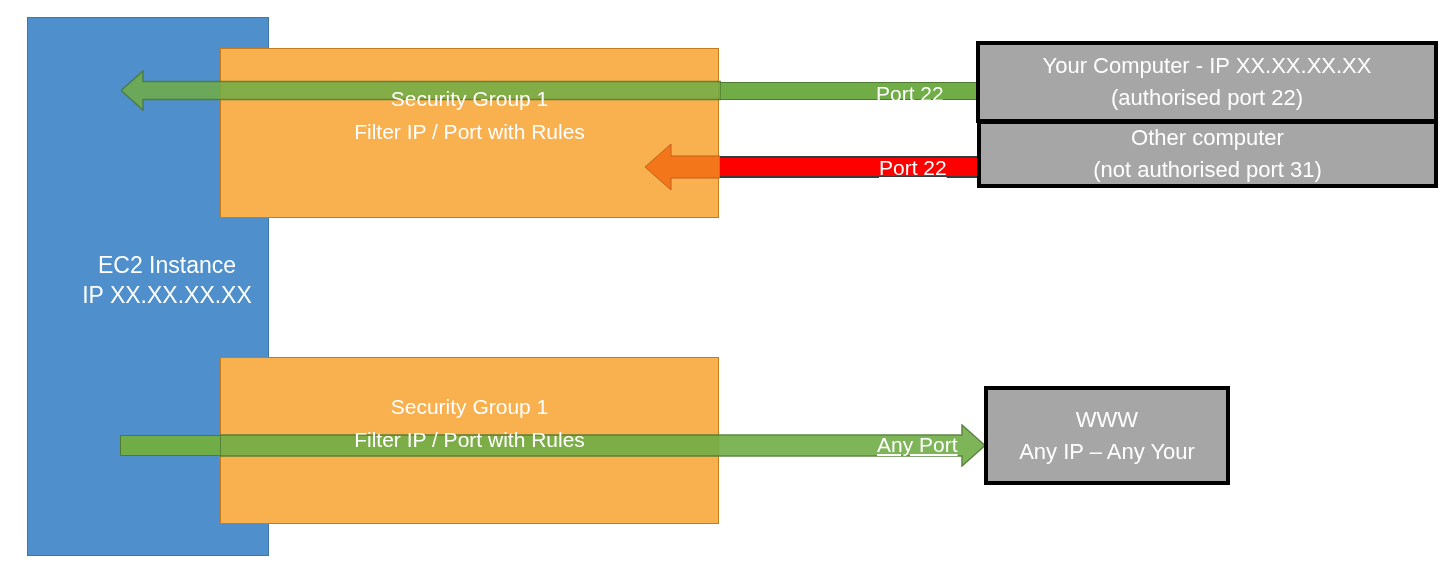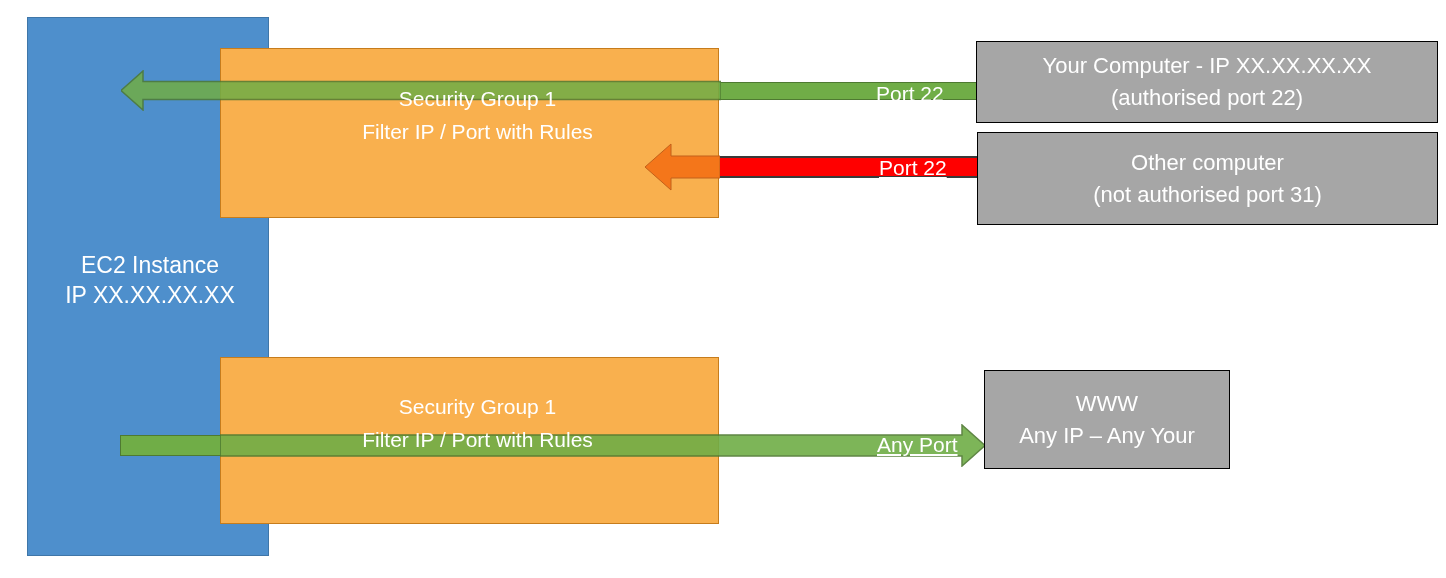--- a/index.html
+++ b/index.html
@@ -25,21 +25,21 @@
     top: 17px;
     width: 242px;
     height: 539px;
     background: #4E8FCC;
     border: 1px solid #3F76A8;
     box-sizing: border-box;
     z-index: 1;
   }
   .ec2-label {
     position: absolute;
-    left: 10px;
+    left: 27px;
     top: 250px;
     width: 280px;
     text-align: center;
     color: #ffffff;
     font-size: 23px;
     line-height: 30px;
     z-index: 6;
     pointer-events: none;
   }
   .ec2-label div { white-space: nowrap; }
@@ -57,21 +57,20 @@
 
   .sg-text {
     position: absolute;
     text-align: center;
     color: #ffffff;
     font-size: 21px;
     line-height: 33px;
     z-index: 6;
     pointer-events: none;
     width: 499px;
-    padding-left: 8px;
   }
   .sg-text-inbound  { left: 220px; top: 82px; }
   .sg-text-outbound { left: 220px; top: 390px; }
   .sg-text div { white-space: nowrap; }
 
   
   .green-bar-in {
     position: absolute;
     left: 719px;
     top: 82px;
@@ -132,36 +131,36 @@
     top: 424px;
     width: 765px;
     height: 43px;
     z-index: 5;
   }
 
   
   .grey-box {
     position: absolute;
     background: #A6A6A6;
-    border: 1px solid #000000;
+    border: 4px solid #000000;
     box-sizing: border-box;
     color: #ffffff;
     font-size: 22px;
     line-height: 32px;
     text-align: center;
     display: flex;
     flex-direction: column;
     justify-content: center;
     align-items: center;
     z-index: 6;
   }
   .grey-box div { white-space: nowrap; }
   .grey-your-computer { left: 976px; top: 41px;  width: 462px; height: 82px; }
-  .grey-other-computer{ left: 977px; top: 132px; width: 461px; height: 93px; }
-  .grey-www           { left: 984px; top: 370px; width: 246px; height: 99px; }
+  .grey-other-computer{ left: 977px; top: 120px; width: 461px; height: 68px; }
+  .grey-www           { left: 984px; top: 386px; width: 246px; height: 99px; }
 
   
   .port-label {
     position: absolute;
     color: #ffffff;
     font-size: 21px;
     line-height: 21px;
     z-index: 7;
     pointer-events: none;
     white-space: nowrap;

